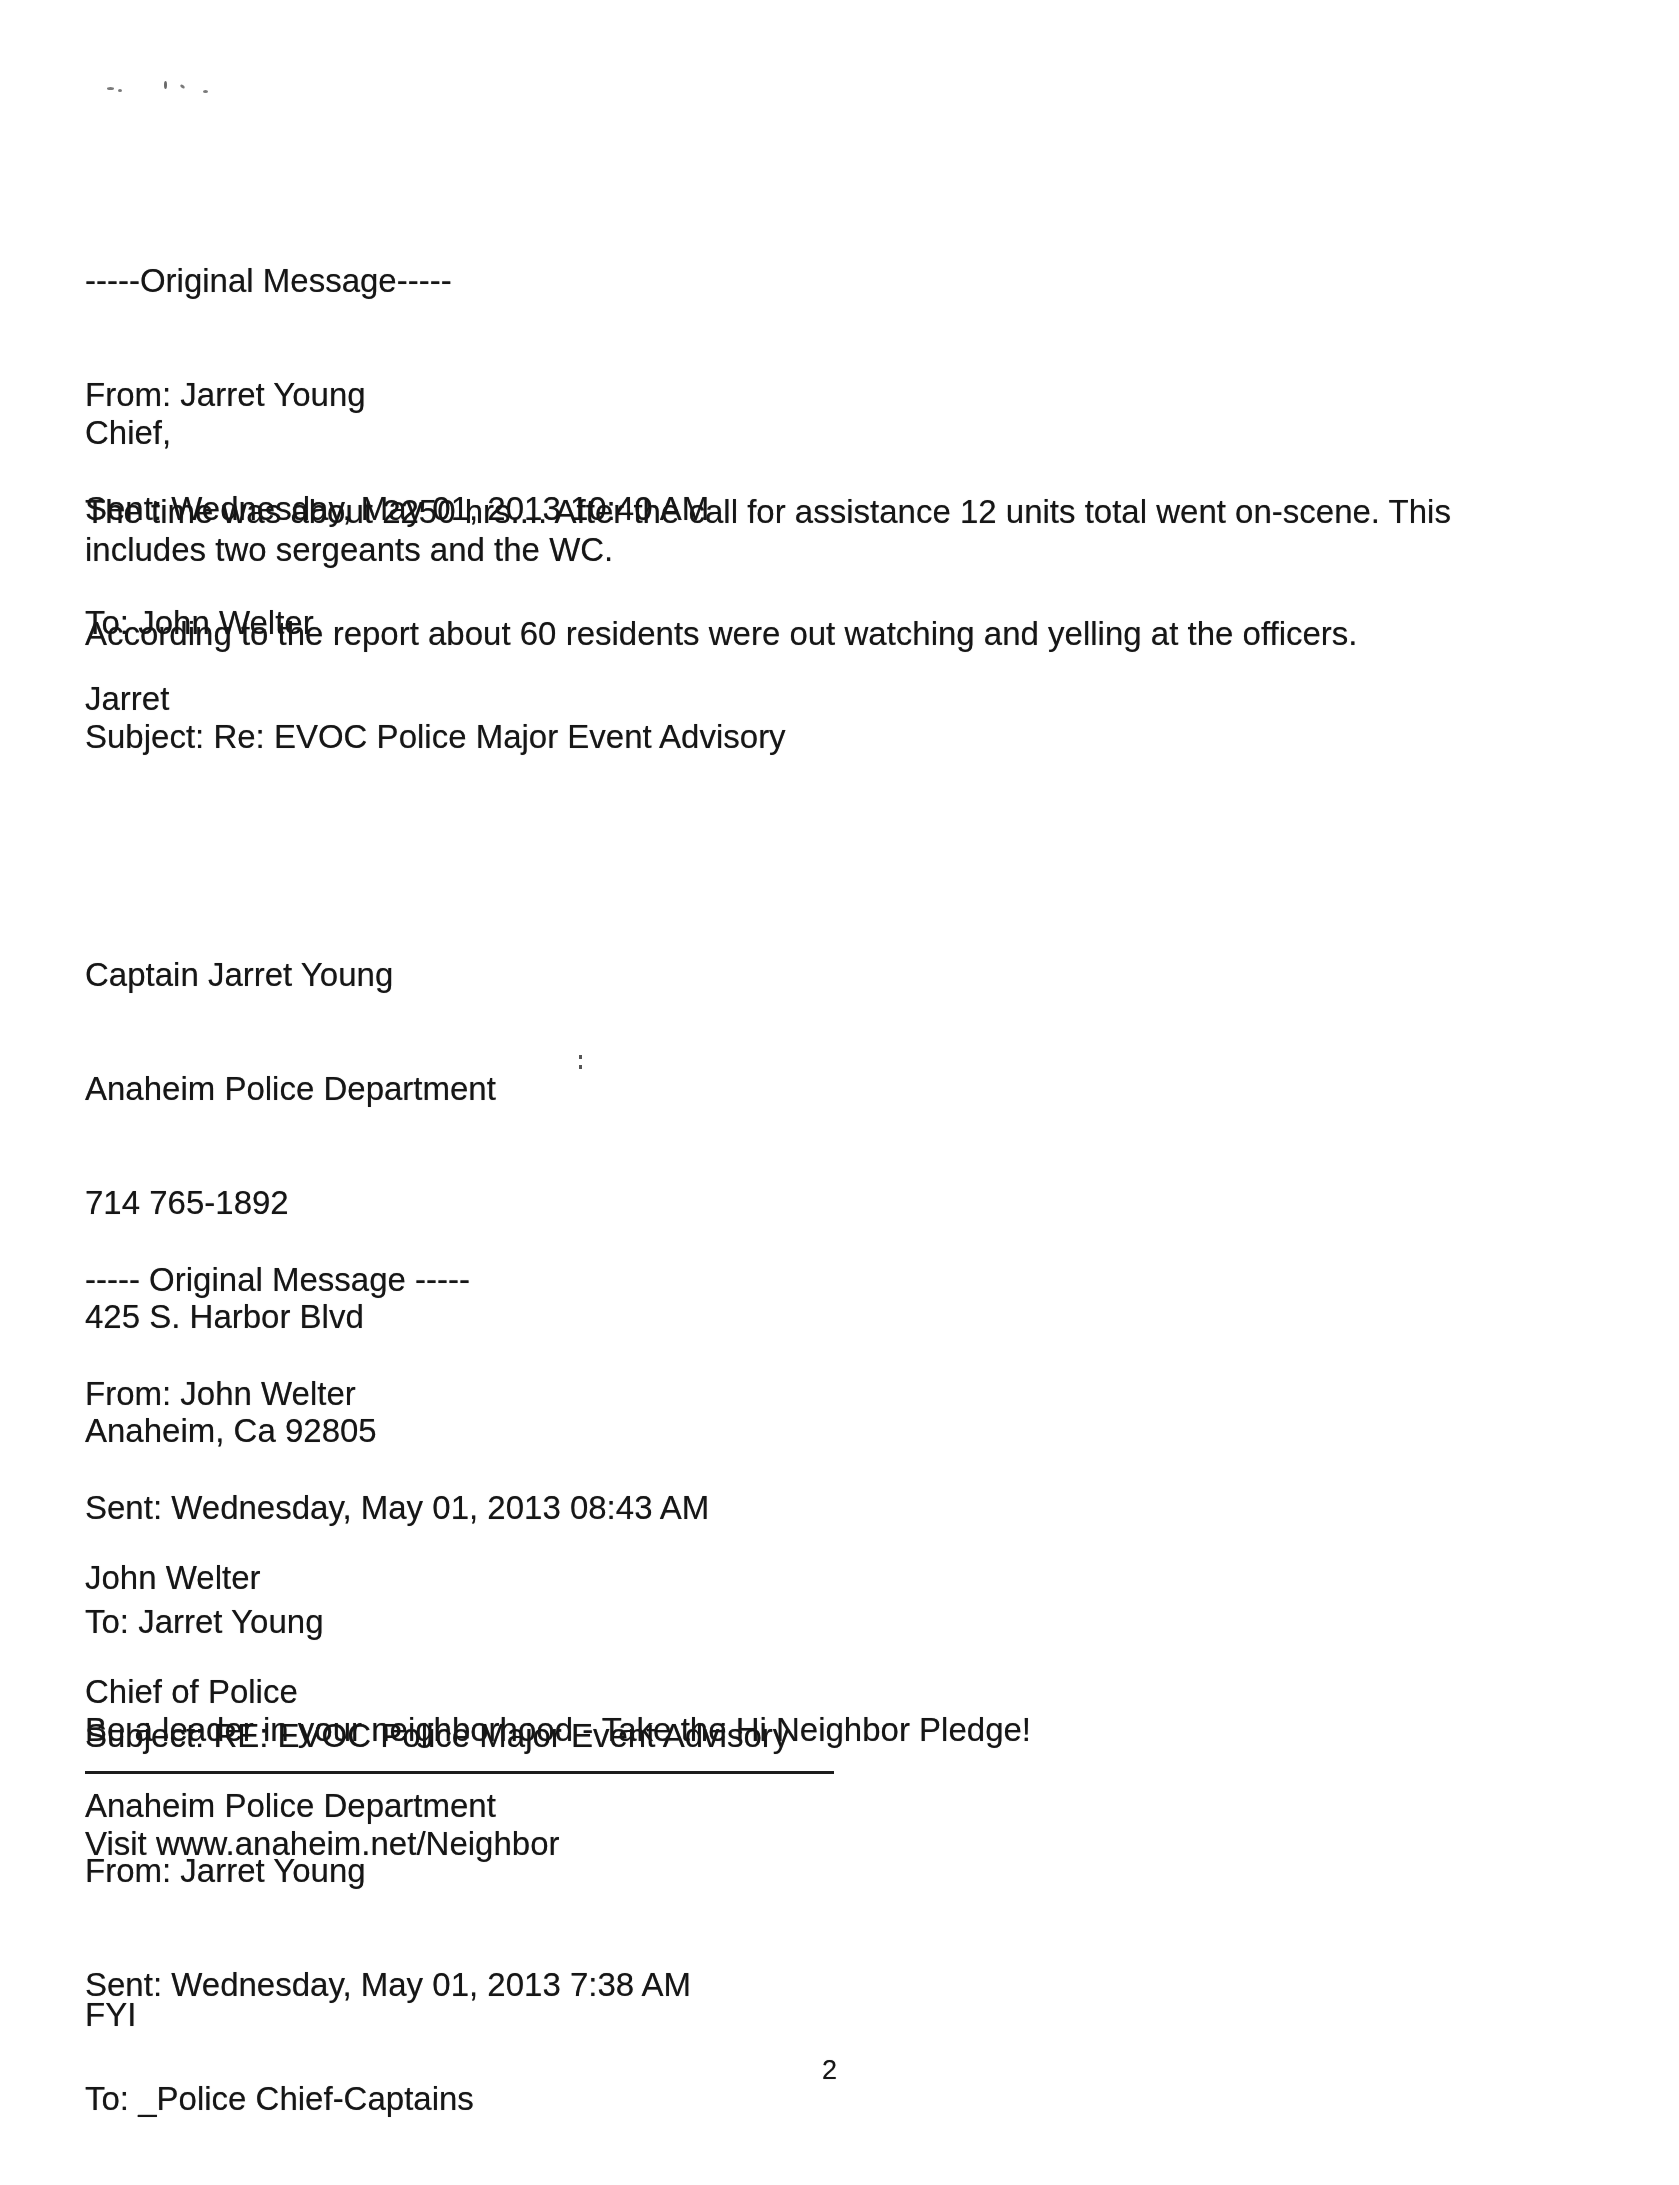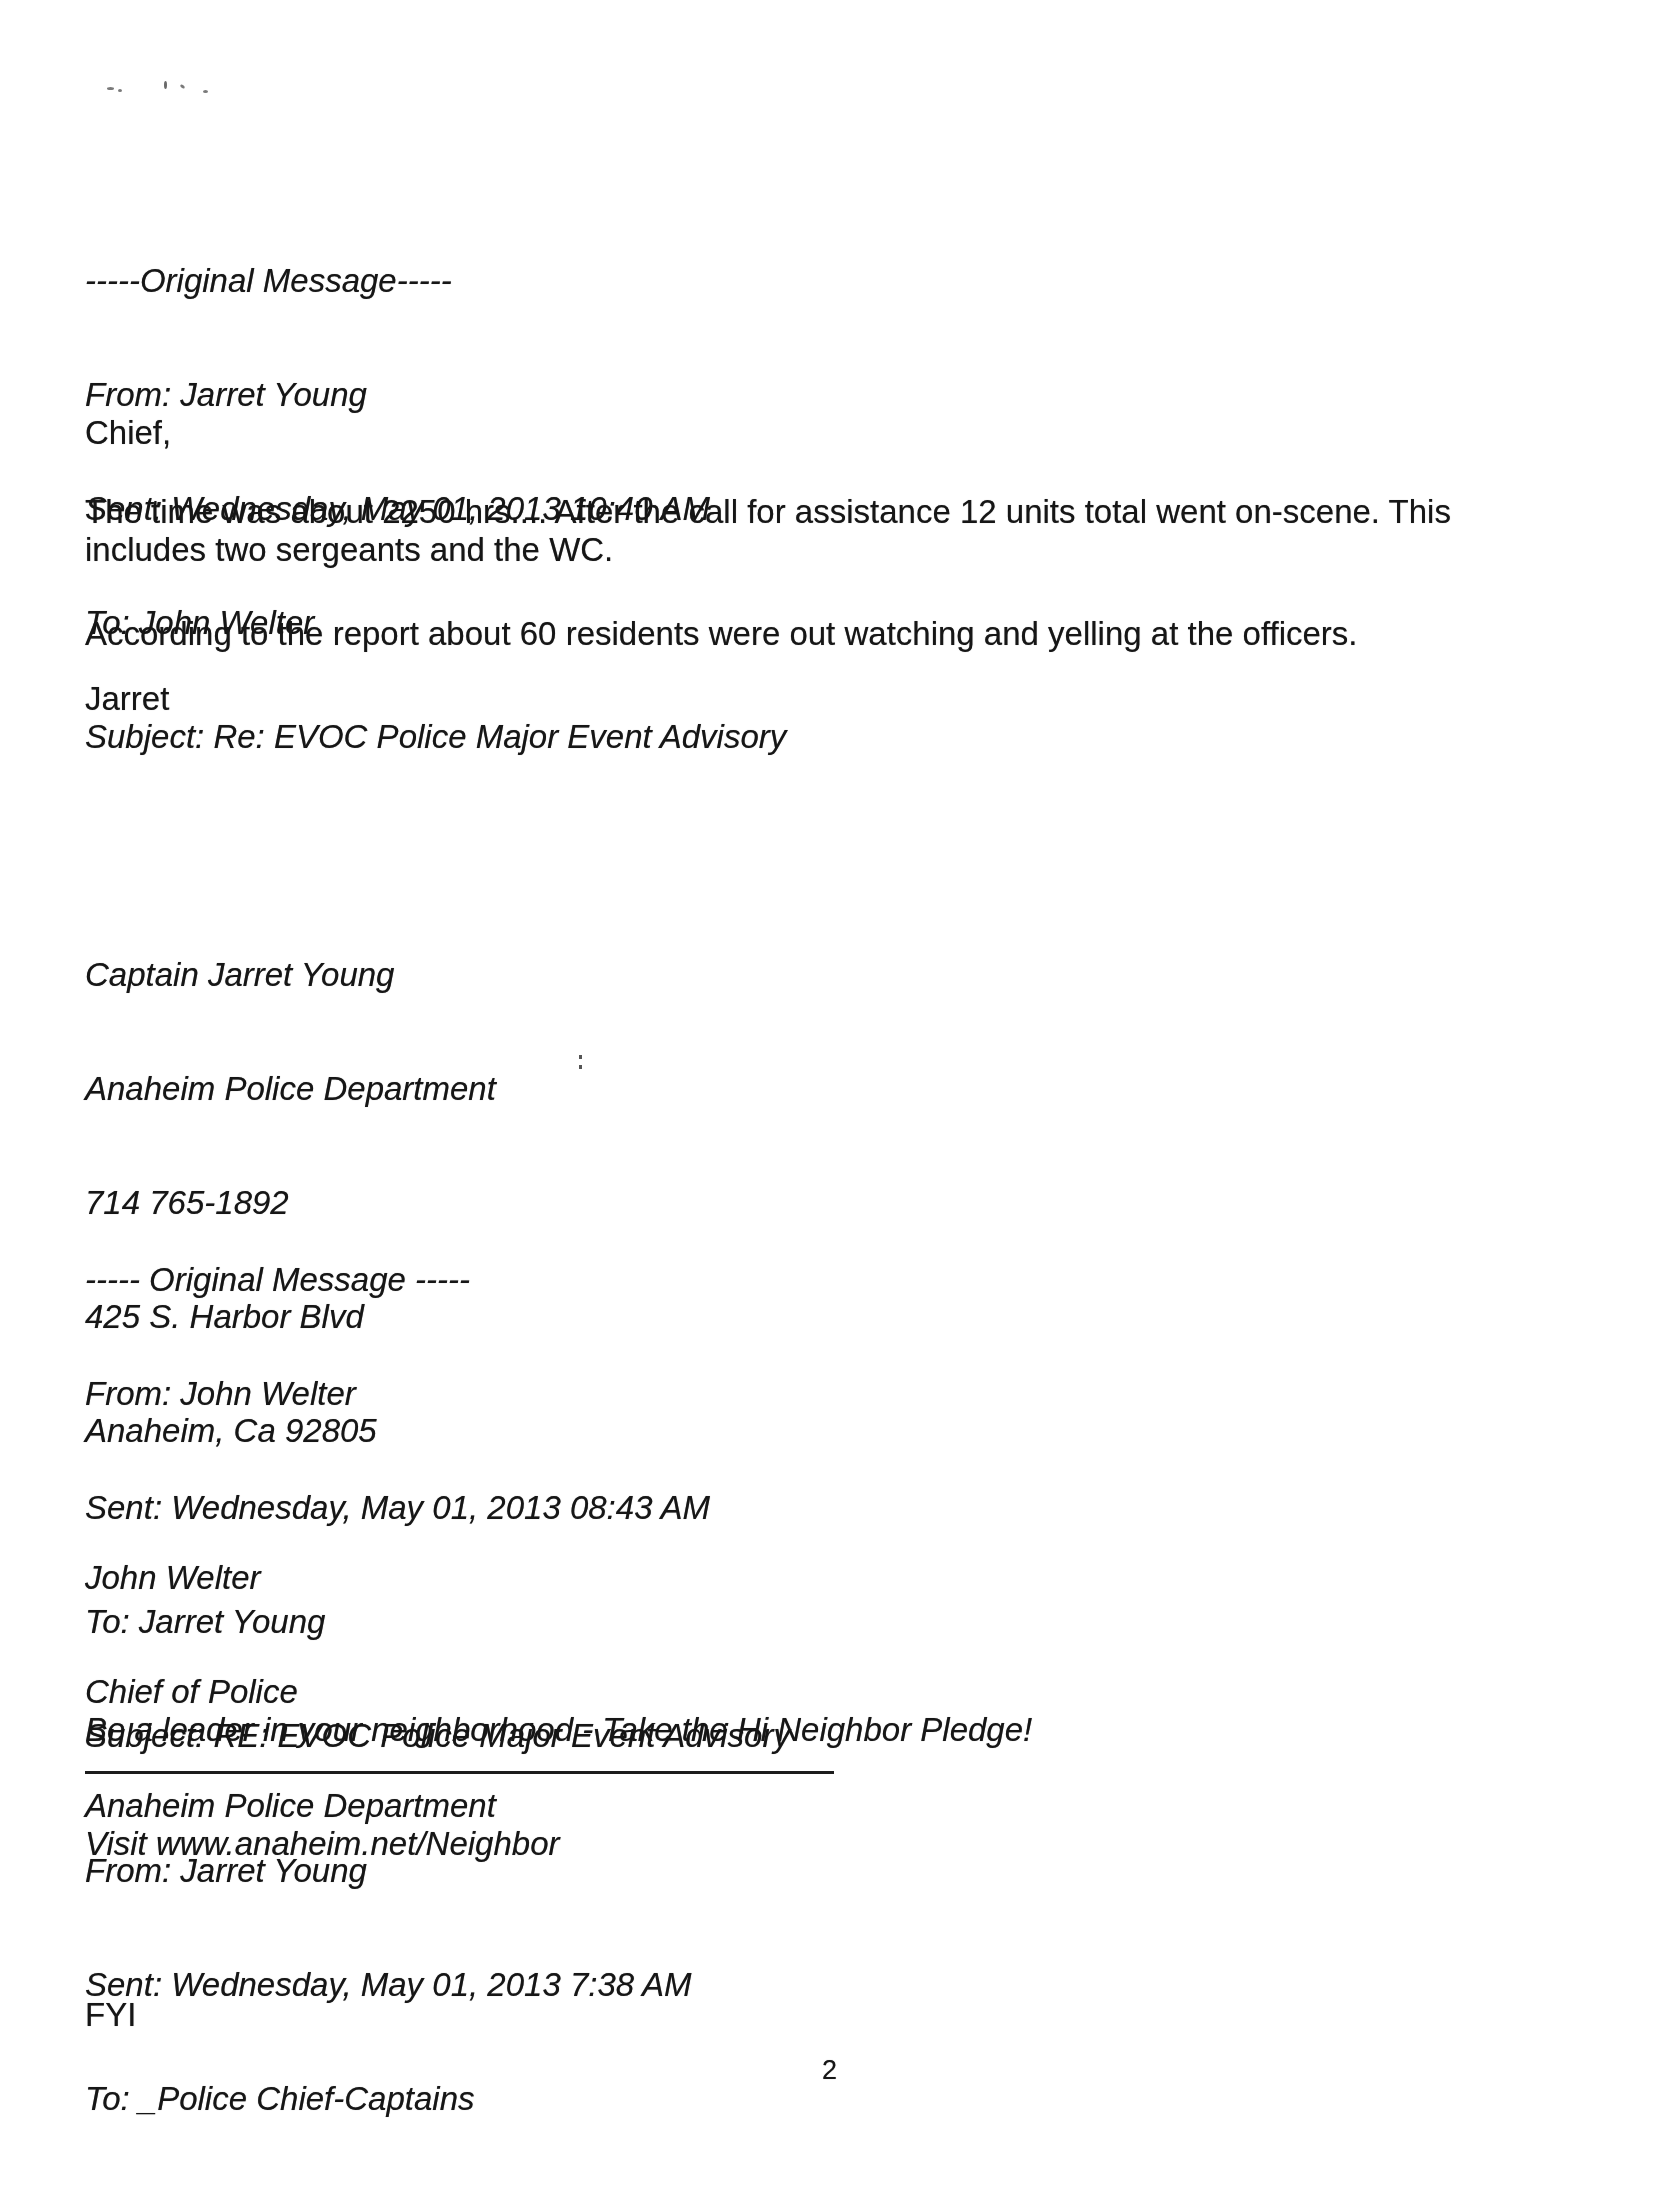--- a/index.html
+++ b/index.html
@@ -21,21 +21,21 @@
     text-shadow: 0 0 0.7px rgba(10,10,10,0.55);
   }
   .block {
     position: absolute;
     left: 85px;
     white-space: pre-wrap;
   }
   .para {
     width: 1416px;
   }
-  .line { white-space: pre-wrap; font-style: italic; }
+  .line { white-space: pre-wrap; }
   .rule {
     position: absolute;
     left: 85px;
     width: 749px;
     height: 0;
     border-top: 3px solid #1c1c1c;
   }
   .page-number {
     position: absolute;
     left: 822px;

